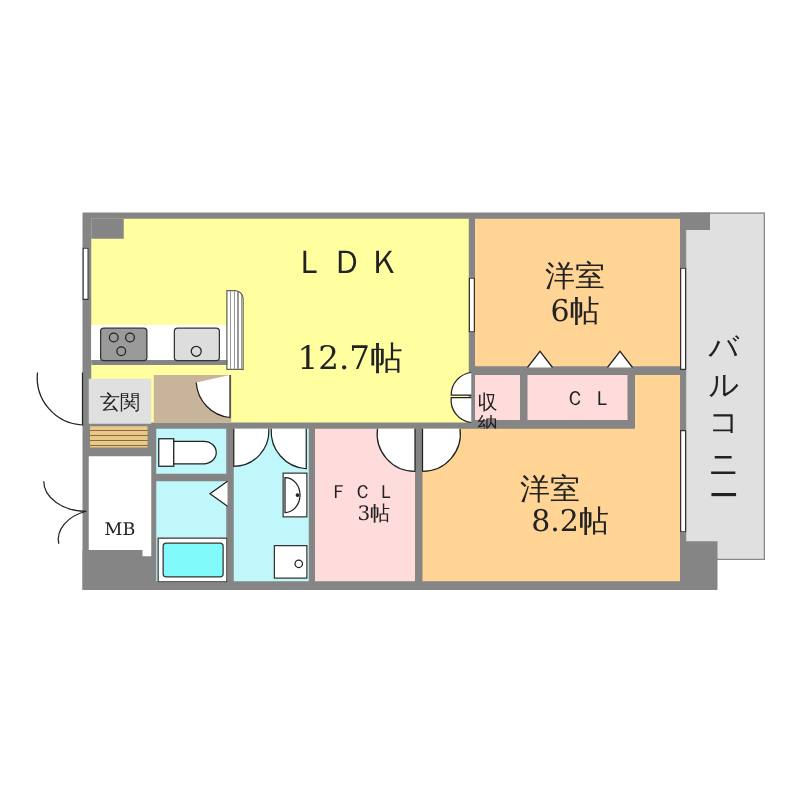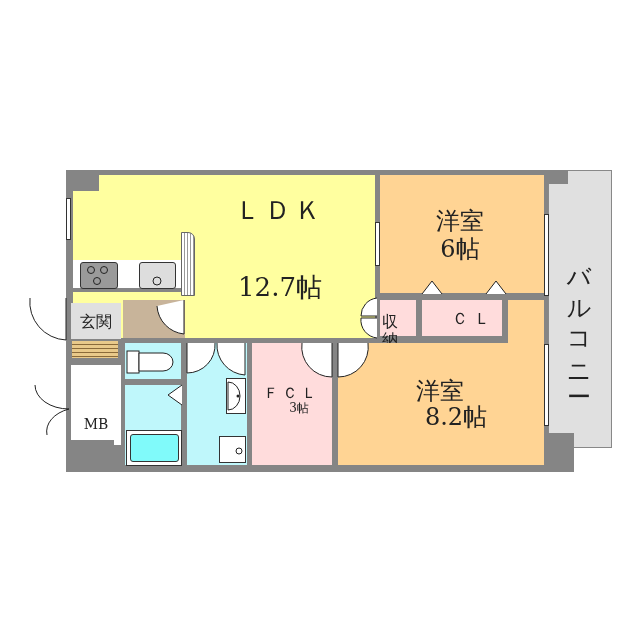--- a/index.html
+++ b/index.html
@@ -85,21 +85,21 @@
     <path d="M2,4 A12,14 0 0 1 2,32 Z" fill="none" stroke="#222" transform="translate(0,0)"></path>
     <circle cx="12" cy="18" r="1.5" fill="#222"></circle>
   </svg>
   <div class="abs" style="left:219px;top:436px;width:27px;height:27px;background:#fff;border:1px solid #333;"></div>
   <svg style="left:219px;top:436px;" width="27" height="27">
     <circle cx="20" cy="15" r="3" fill="none" stroke="#222"></circle>
   </svg>
 
   <div class="abs" style="left:252px;top:343px;width:80px;height:122px;background:#ffdcdc;"></div>
   <div class="lbl" style="left:252px;top:385px;width:80px;font-size:15px;letter-spacing:4px;">ＦＣＬ</div>
-  <div class="lbl" style="left:252px;top:402px;width:94px;font-size:12px;">3帖</div>
+  <div class="lbl" style="left:252px;top:402px;width:94px;font-size:16px;">3帖</div>
   <svg style="left:300px;top:343px;" width="34" height="36">
     <path d="M32,0 L32,34 A30,30 0 0 1 2,0" fill="#fff" stroke="#222"></path>
   </svg>
 
   <div class="abs" style="left:380px;top:175px;width:164px;height:118px;background:#ffd494;"></div>
   <div class="lbl" style="left:410px;top:208px;width:100px;font-size:24px;">洋室</div>
   <div class="lbl" style="left:410px;top:236px;width:100px;font-size:24px;">6帖</div>
   <svg style="left:422px;top:280px;" width="90" height="14">
     <path d="M0,14 L10,1 L20,14" fill="#fff" stroke="#222"></path>
     <path d="M64,14 L74,1 L84,14" fill="#fff" stroke="#222"></path>

